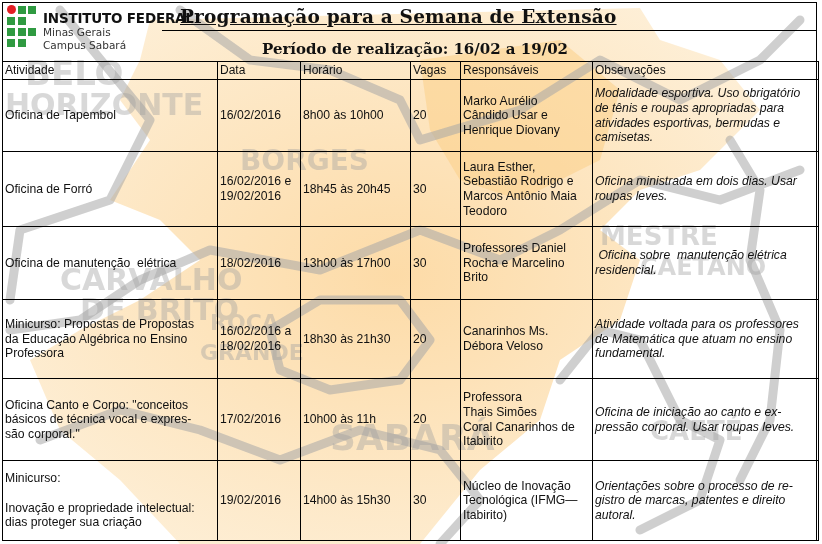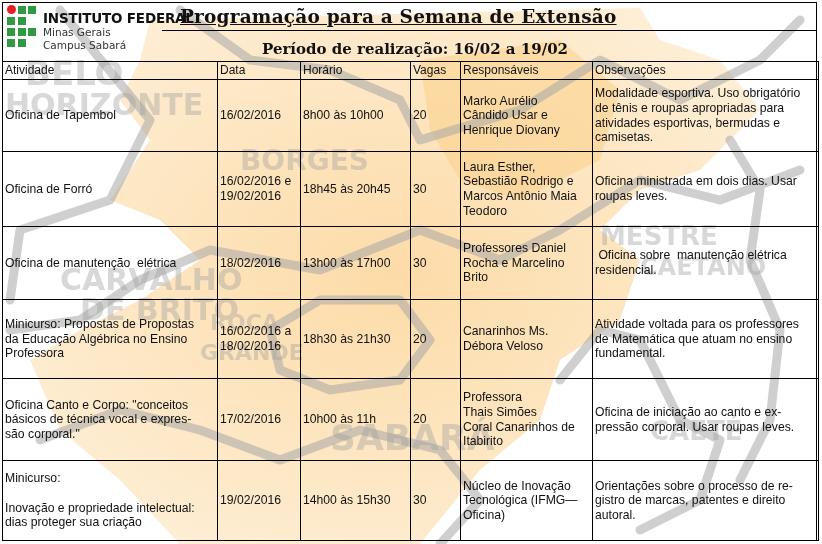--- a/index.html
+++ b/index.html
@@ -35,21 +35,21 @@
   }
   table.sched {
     position: absolute; left: 2px; top: 61px; z-index: 2;
     border-collapse: collapse; table-layout: fixed; width: 816px;
   }
   table.sched th, table.sched td {
     border: 1px solid #000; font-weight: normal; font-size: 12.2px; line-height: 14.6px;
     padding: 0 2px; vertical-align: middle; text-align: left; overflow: hidden;
   }
   table.sched th { height: 17px; font-size: 12px; }
-  td.obs { text-align: left; padding-left: 2px; }
+  td.obs { text-align: left; padding-left: 2px; font-style: italic; }
   td.resp-left { text-align: left; margin-top: 24px; }
   .cell-line { display: block; }
 </style>
 </head>
 <body>
 
 <div class="page">
 
   <svg class="bg" viewBox="0 0 822 544" xmlns="http://www.w3.org/2000/svg">
     <defs>
@@ -252,21 +252,21 @@
           <span class="cell-line">dias proteger sua criação</span>
         </td>
         <td>
             <span class="cell-line">19/02/2016</span>
           </td>
         <td>14h00 às 15h30</td>
         <td>30</td>
         <td class="resp-left">
           <span class="cell-line">Núcleo de Inovação</span>
           <span class="cell-line">Tecnológica (IFMG—</span>
-          <span class="cell-line">Oficina)</span>
+          <span class="cell-line">Itabirito)</span>
         </td>
         <td class="obs">
           <span class="cell-line">Orientações sobre o processo de re-</span>
           <span class="cell-line">gistro de marcas, patentes e direito</span>
           <span class="cell-line">autoral.</span>
         </td>
       </tr>
     </tbody>
   </table>
 

